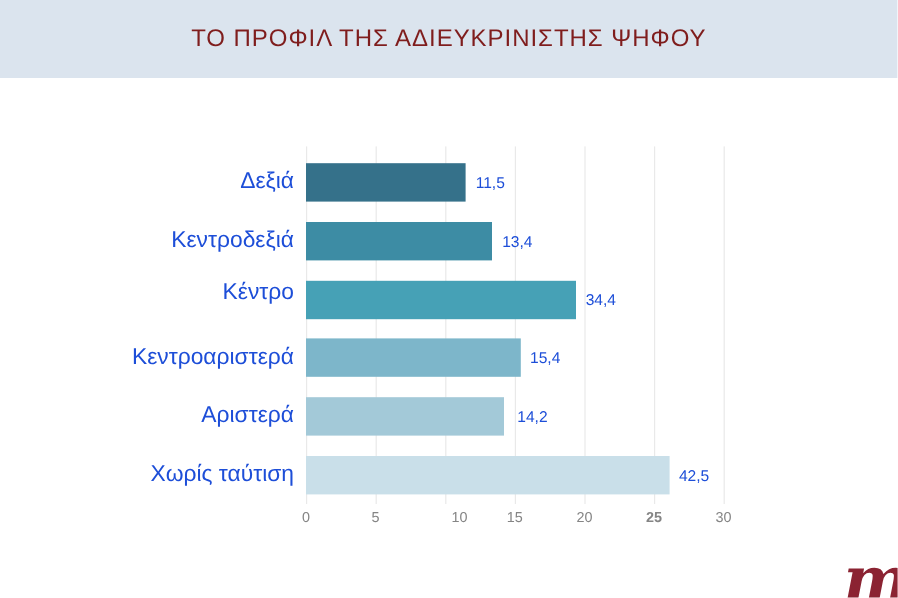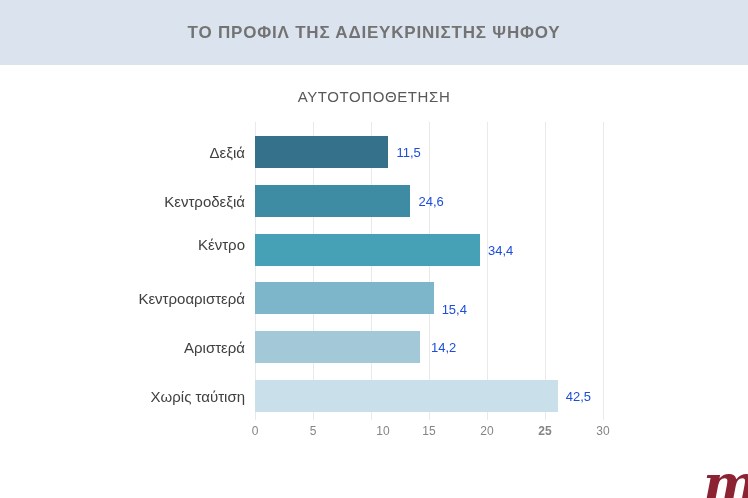--- a/index.html
+++ b/index.html
@@ -15,24 +15,24 @@
     position: absolute;
     top: 0; left: 0;
     width: 100%;
     height: 65px;
     background: #DBE4EE;
     display: flex;
     align-items: center;
     justify-content: center;
   }
   .header-title {
-    font-size: 17px;
-    color: #737373;
+    font-size: 20px;
+    color: #7f1d1d;
     letter-spacing: 0.8px;
-    font-weight: bold;
+    font-weight: normal;
   }
   .chart-title {
     position: absolute;
     top: 88px;
     left: 0;
     width: 100%;
     text-align: center;
     font-size: 15px;
     color: #595959;
     letter-spacing: 0.6px;
@@ -67,22 +67,22 @@
     position: absolute;
     left: 0;
     top: 122px;
     width: 245px;
     height: 298px;
   }
   .cat-label {
     position: absolute;
     right: 0;
     transform: translateY(-50%);
-    font-size: 15px;
-    color: #404040;
+    font-size: 19px;
+    color: #1d4ed8;
     white-space: nowrap;
   }
   .xaxis {
     position: absolute;
     left: 255px;
     top: 424px;
     width: 348px;
     height: 16px;
   }
   .xtick {
@@ -104,21 +104,20 @@
   }
 </style>
 </head>
 <body>
 
 <div class="canvas">
   <div class="header">
     <span class="header-title">ΤΟ ΠΡΟΦΙΛ ΤΗΣ ΑΔΙΕΥΚΡΙΝΙΣΤΗΣ ΨΗΦΟΥ</span>
   </div>
 
-  <div class="chart-title">ΑΥΤΟΤΟΠΟΘΕΤΗΣΗ</div>
 
   <div class="cat-labels">
       <div class="cat-label" style="top: 30px;">Δεξιά</div>
       <div class="cat-label" style="top: 78.8px;">Κεντροδεξιά</div>
       <div class="cat-label" style="top: 122px;">Κέντρο</div>
       <div class="cat-label" style="top: 176.4px;">Κεντροαριστερά</div>
       <div class="cat-label" style="top: 225.2px;">Αριστερά</div>
       <div class="cat-label" style="top: 274px;">Χωρίς ταύτιση</div>
     </div>
 
@@ -126,25 +125,25 @@
       <div class="gridline" style="left: 0px;"></div>
       <div class="gridline" style="left: 58px;"></div>
       <div class="gridline" style="left: 116px;"></div>
       <div class="gridline" style="left: 174px;"></div>
       <div class="gridline" style="left: 232px;"></div>
       <div class="gridline" style="left: 290px;"></div>
       <div class="gridline" style="left: 348px;"></div>
       <div class="bar" style="top: 14px; width: 133.4px; background: rgb(53, 113, 138);"></div>
       <div class="value-label" style="top: 30px; left: 141.4px;">11,5</div>
       <div class="bar" style="top: 62.8px; width: 155.44px; background: rgb(61, 140, 164);"></div>
-      <div class="value-label" style="top: 78.8px; left: 163.44px;">24,6</div>
+      <div class="value-label" style="top: 78.8px; left: 163.44px;">13,4</div>
       <div class="bar" style="top: 111.6px; width: 225.04px; background: rgb(70, 161, 182);"></div>
       <div class="value-label" style="top: 127.6px; left: 233.04px;">34,4</div>
       <div class="bar" style="top: 160.4px; width: 178.64px; background: rgb(125, 182, 202);"></div>
-      <div class="value-label" style="top: 176.4px; left: 186.64px; margin-top: 11px;">15,4</div>
+      <div class="value-label" style="top: 176.4px; left: 186.64px;">15,4</div>
       <div class="bar" style="top: 209.2px; width: 164.72px; background: rgb(163, 201, 216);"></div>
       <div class="value-label" style="top: 225.2px; left: 176px;">14,2</div>
       <div class="bar" style="top: 258px; width: 302.76px; background: rgb(201, 223, 233);"></div>
       <div class="value-label" style="top: 274px; left: 310.76px;">42,5</div>
     </div>
 
   <div class="xaxis">
       <div class="xtick" style="left: 0px;">0</div>
       <div class="xtick" style="left: 58px;">5</div>
       <div class="xtick" style="left: 116px; margin-left: 12px;">10</div>

